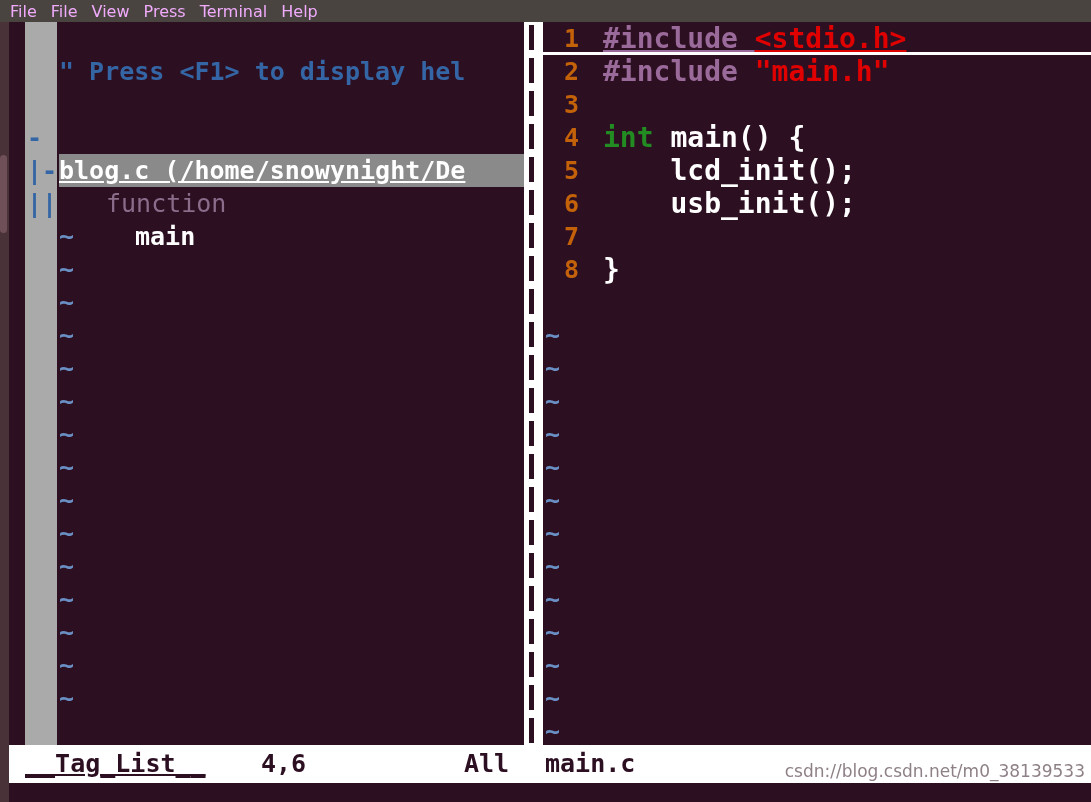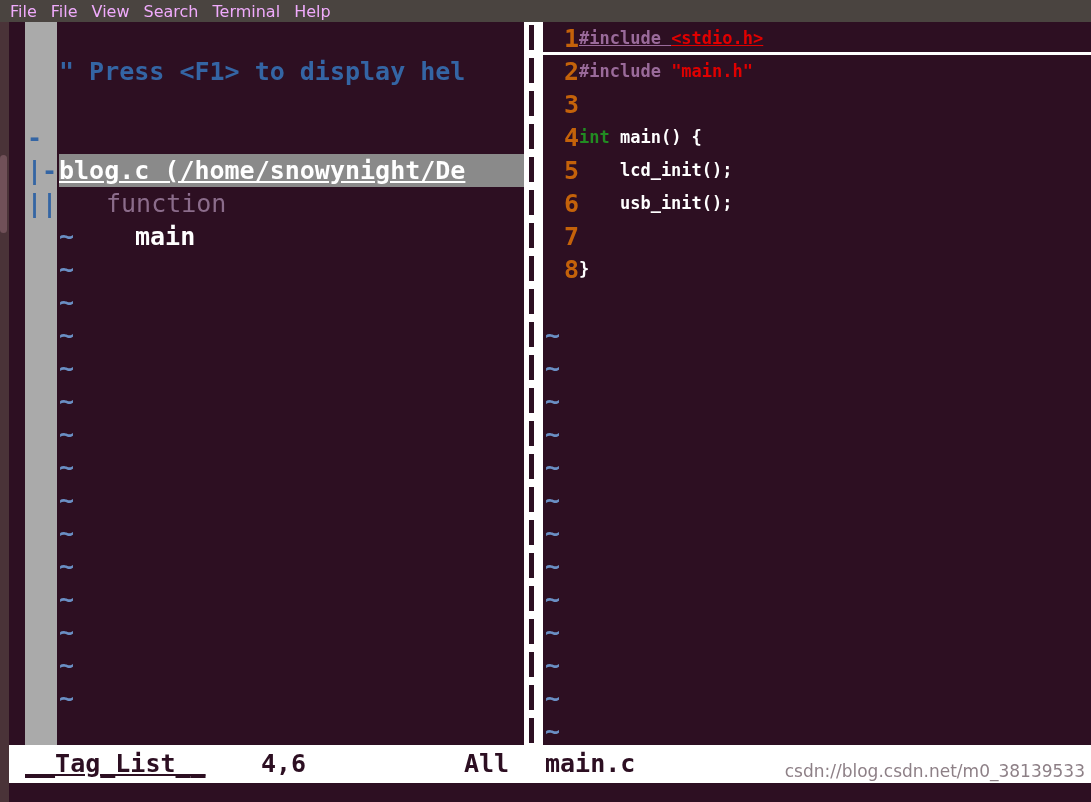--- a/index.html
+++ b/index.html
@@ -179,23 +179,23 @@
     width: 36px;
     text-align: right;
     color: #c4620a;
     font-weight: bold;
     font-size: 25px;
     line-height: 33px;
     white-space: pre;
   }
   .ltext {
     position: absolute;
-    left: 36px;
-    white-space: pre;
-    font-size: 17px;
+    left: 60px;
+    white-space: pre;
+    font-size: 28px;
     line-height: 33px;
     color: #ffffff;
     font-weight: bold;
   }
   .tok-pre     { color: #9a6a9a; font-weight: bold; }
   .tok-pre.u   { text-decoration: underline; text-decoration-color: #9a6a9a; }
   .tok-str     { color: #e00000; font-weight: bold; }
   .tok-str.u   { text-decoration: underline; text-decoration-color: #e00000; }
   .tok-type    { color: #228b22; font-weight: bold; }
   .tok-plain   { color: #ffffff; font-weight: bold; }
@@ -249,21 +249,21 @@
 </style>
 </head>
 <body>
 
 <div id="app">
 
   <div class="menubar">
     <div class="menu-item">File</div>
     <div class="menu-item">File</div>
     <div class="menu-item">View</div>
-    <div class="menu-item">Search</div>
+    <div class="menu-item">Press</div>
     <div class="menu-item">Terminal</div>
     <div class="menu-item">Help</div>
   </div>
 
   <div class="left-edge">
     <div class="left-edge-thumb"></div>
   </div>
 
   <div class="term">
 

